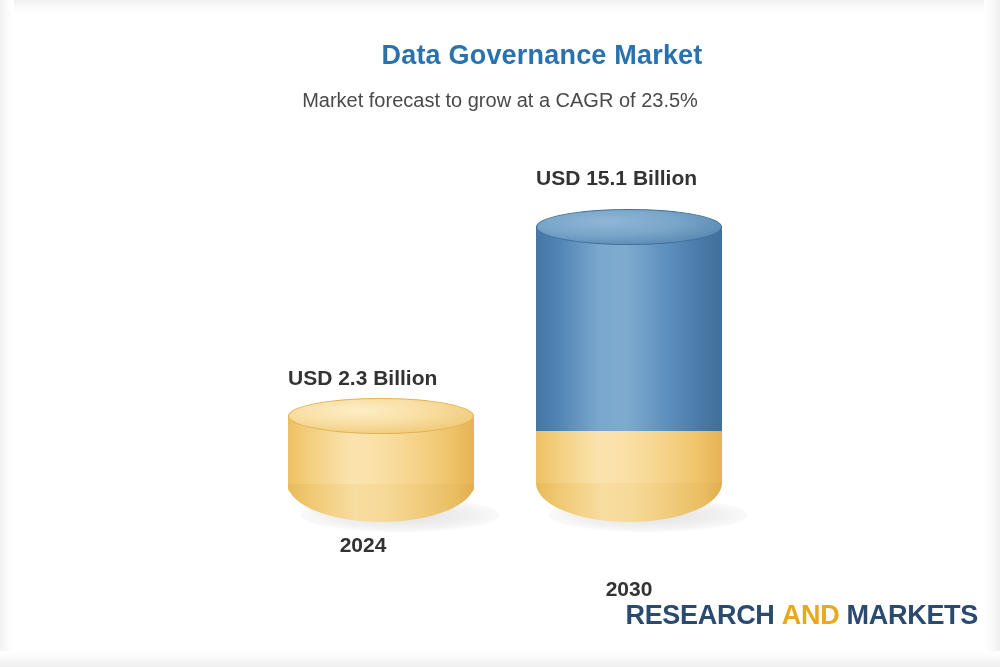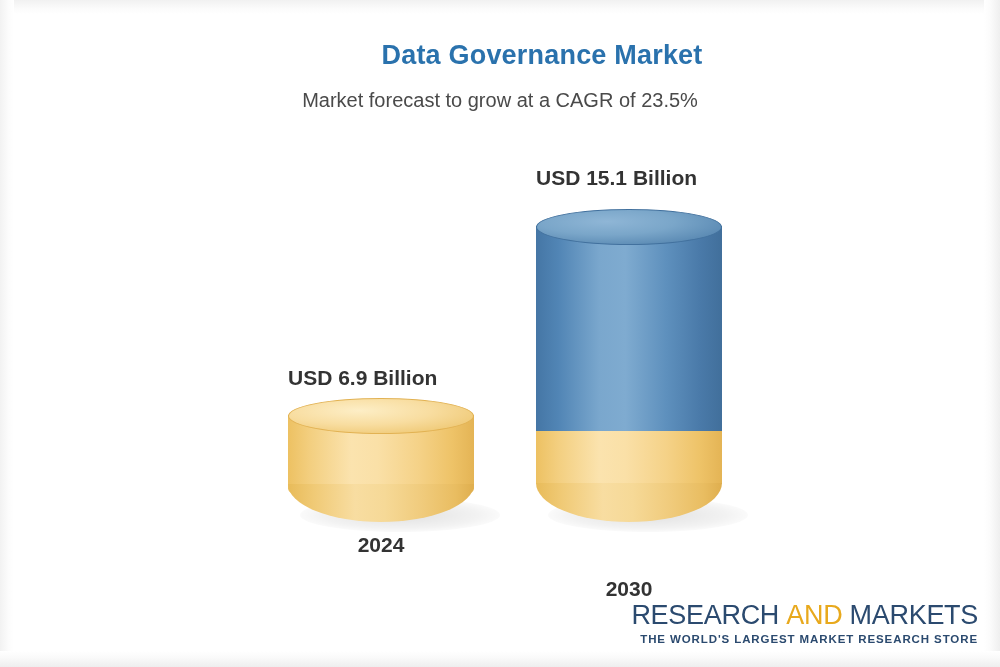--- a/index.html
+++ b/index.html
@@ -168,21 +168,21 @@
     color: #555555;
   }
   .logo {
     position: absolute;
     right: 22px;
     top: 600px;
     text-align: right;
   }
   .logo-main {
     font-size: 27px;
-    font-weight: normal;
+    font-weight: bold;
     letter-spacing: -0.3px;
     white-space: nowrap;
   }
   .logo-main .dark { color: #2b4a6f; }
   .logo-main .gold { color: #e8a91d; }
   .logo-tag {
     margin-top: 2px;
     font-size: 11.5px;
     font-weight: bold;
     color: #2b4a6f;
@@ -196,40 +196,39 @@
 <div class="canvas">
 
   <div class="frame-top"></div>
   <div class="frame-left"></div>
   <div class="frame-right"></div>
   <div class="frame-bottom"></div>
 
   <div class="title">Data Governance Market</div>
   <div class="subtitle">Market forecast to grow at a CAGR of 23.5%</div>
 
-  <div class="value-label" style="left:288px; top:366px; width:186px;">USD 6.9 Billion</div>
+  <div class="value-label" style="left:288px; top:366px; width:186px;">USD 2.3 Billion</div>
   <div class="shadow" style="left:300px; top:498px; width:200px; height:34px;"></div>
   <div class="cyl" id="bar2024">
     <div class="body"></div>
     <div class="bottom-shade"></div>
     <div class="top-ellipse"></div>
   </div>
-  <div class="year-label" style="left:288px; top:533px; width:186px;text-align:center;">2024</div>
+  <div class="year-label" style="left:270px; top:533px; width:186px;text-align:center;">2024</div>
 
   <div class="value-label" style="left:536px; top:166px; width:186px;">USD 15.1 Billion</div>
   <div class="shadow" style="left:548px; top:498px; width:200px; height:34px;"></div>
   <div class="cyl" id="bar2030">
     <div class="body-blue"></div>
     <div class="body-yellow"></div>
     <div class="bottom-shade"></div>
     <div class="top-ellipse"></div>
   </div>
   <div class="year-label" style="left:536px; top:533px; width:186px;margin-top:44px;">2030</div>
 
 
   <div class="logo">
     <div class="logo-main">
       <span class="dark">RESEARCH</span><span>&nbsp;</span><span class="gold">AND</span><span>&nbsp;</span><span class="dark">MARKETS</span>
     </div>
-    <div class="logo-tag">THE WORLD'S LARGEST MARKET RESEARCH STORE</div>
   </div>
 
 </div>
 
 </body></html>

